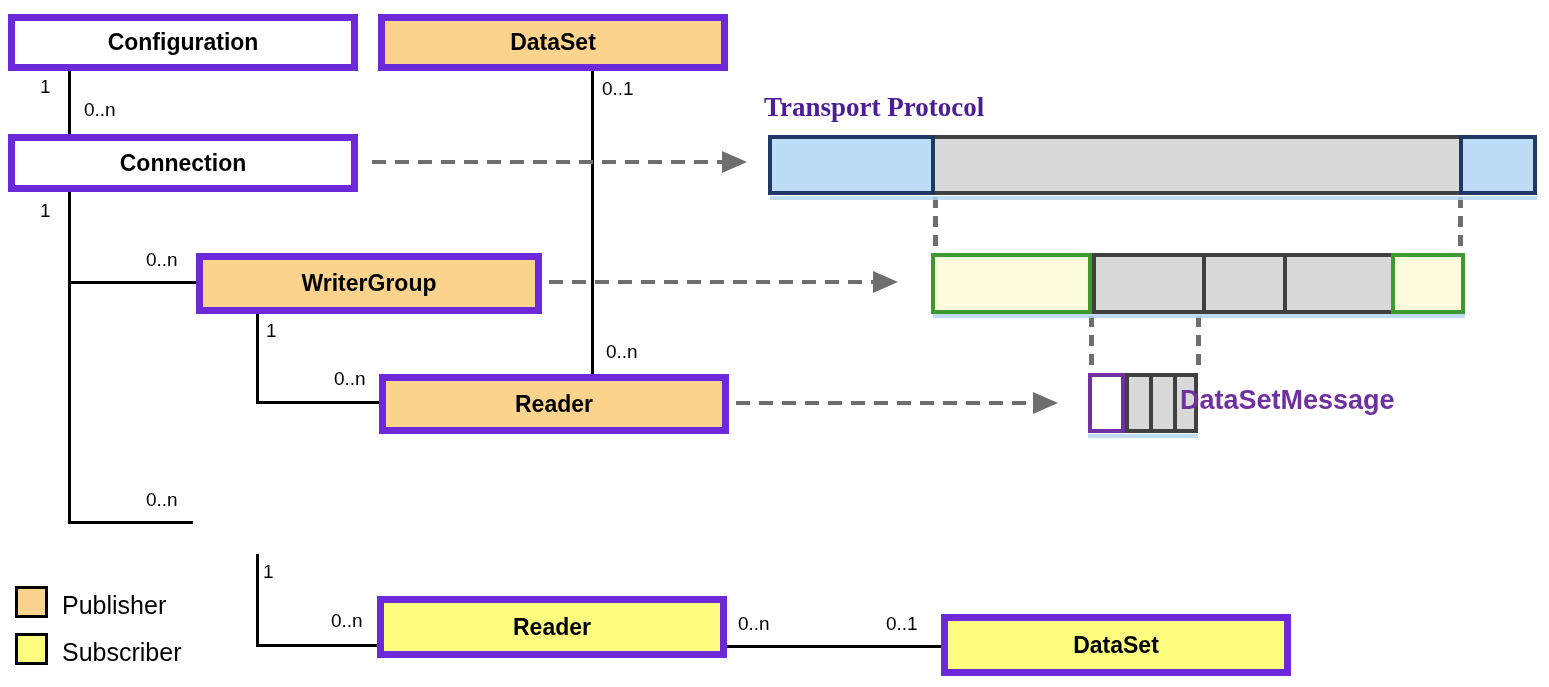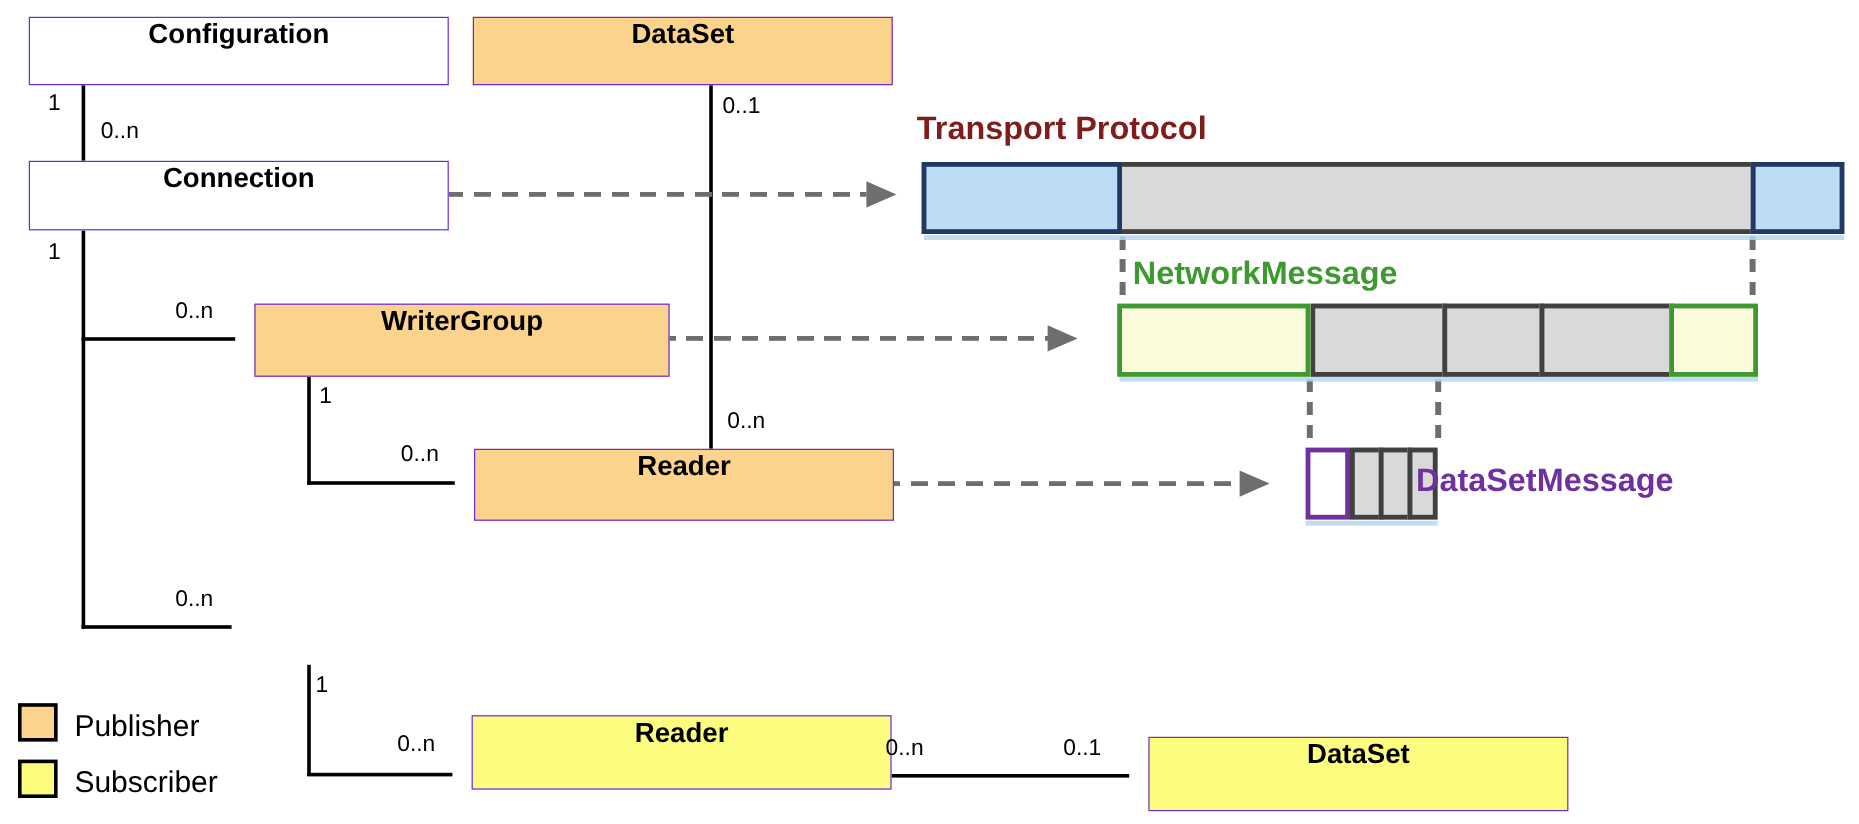--- a/index.html
+++ b/index.html
@@ -2,23 +2,23 @@
 <html><head>
 <meta charset="utf-8">
 <style>
   html,body{margin:0;padding:0;background:#fff;}
   .canvas{
     position:relative;width:1549px;height:687px;background:#ffffff;
     font-family:"Liberation Sans", sans-serif;overflow:hidden;
   }
   
   .node{
-    position:absolute;border:1px solid #6d28d9;box-sizing:border-box;
-    display:flex;align-items:flex-start;justify-content:center;
-    font-weight:bold;font-size:23px;color:#000;background:#fff;margin-left:16px;
+    position:absolute;border:7px solid #6d28d9;box-sizing:border-box;
+    display:flex;align-items:center;justify-content:center;
+    font-weight:bold;font-size:23px;color:#000;background:#fff;
   }
   .node.orange{background:#FBD38D;}
   .node.yellow{background:#FCFC7E;}
   
   .hline,.vline{position:absolute;background:#000;}
   .hline{height:3px;}
   .vline{width:3px;}
   
   .mult{position:absolute;font-size:19px;color:#000;white-space:nowrap;}
   
@@ -30,21 +30,21 @@
     border-left:25px solid #6E6E6E;border-top:11px solid transparent;border-bottom:11px solid transparent;}
   
   .cell{position:absolute;box-sizing:border-box;}
   .cell.bluehdr{background:#BDDCF5;border:4px solid #1F3864;}
   .cell.graypay{background:#D9D9D9;border:4px solid #404040;}
   .cell.creamhdr{background:#FCFCDC;border:4px solid #3E9A30;}
   .cell.purplehdr{background:#ffffff;border:4px solid #7030A0;}
   .shadowline{position:absolute;height:4px;background:#B4D6F0;opacity:.85;}
   
   .seclabel{position:absolute;font-weight:bold;font-size:27px;white-space:nowrap;}
-  .seclabel.blue{color:#7f1d1d;}
+  .seclabel.blue{color:#4c1d95;font-family:Liberation Serif, serif;}
   .seclabel.green{color:#3E9A30;}
   .seclabel.purple{color:#7030A0;}
   
   .swatch{position:absolute;width:33px;height:32px;border:3px solid #000;box-sizing:border-box;}
   .legend-label{position:absolute;font-size:25px;color:#000;white-space:nowrap;}
 </style>
 </head>
 <body>
 
 <div class="canvas">
@@ -111,21 +111,20 @@
   <span class="mult" style="left:331px;top:610px;">0..n</span>
   <span class="mult" style="left:738px;top:613px;">0..n</span>
   <span class="mult" style="left:886px;top:613px;">0..1</span>
 
   <div class="seclabel blue" style="left:764px;top:92px;">Transport Protocol</div>
   <div class="shadowline" style="left:770px;top:196px;width:767px;"></div>
   <div class="cell graypay" style="left:931px;top:135px;width:532px;height:60px;"></div>
   <div class="cell bluehdr" style="left:768px;top:135px;width:167px;height:60px;"></div>
   <div class="cell bluehdr" style="left:1459px;top:135px;width:78px;height:60px;"></div>
 
-  <div class="seclabel green" style="left:944px;top:213px;">NetworkMessage</div>
   <div class="shadowline" style="left:933px;top:314px;width:532px;"></div>
   <div class="cell graypay" style="left:1092px;top:253px;width:114px;height:61px;"></div>
   <div class="cell graypay" style="left:1202px;top:253px;width:85px;height:61px;"></div>
   <div class="cell graypay" style="left:1283px;top:253px;width:112px;height:61px;"></div>
   <div class="cell creamhdr" style="left:931px;top:253px;width:161px;height:61px;"></div>
   <div class="cell creamhdr" style="left:1391px;top:253px;width:74px;height:61px;"></div>
 
   <div class="shadowline" style="left:1088px;top:434px;width:110px;"></div>
   <div class="cell graypay" style="left:1125px;top:373px;width:28px;height:60px;"></div>
   <div class="cell graypay" style="left:1149px;top:373px;width:28px;height:60px;"></div>

